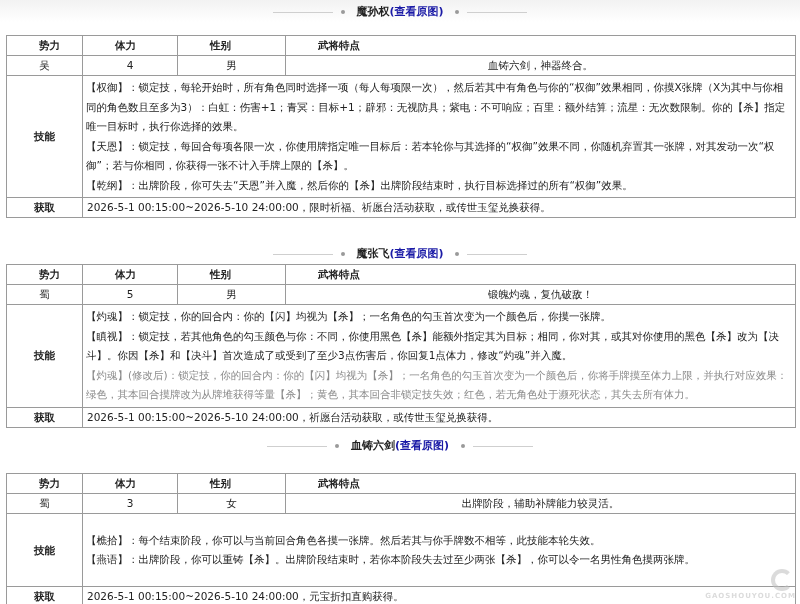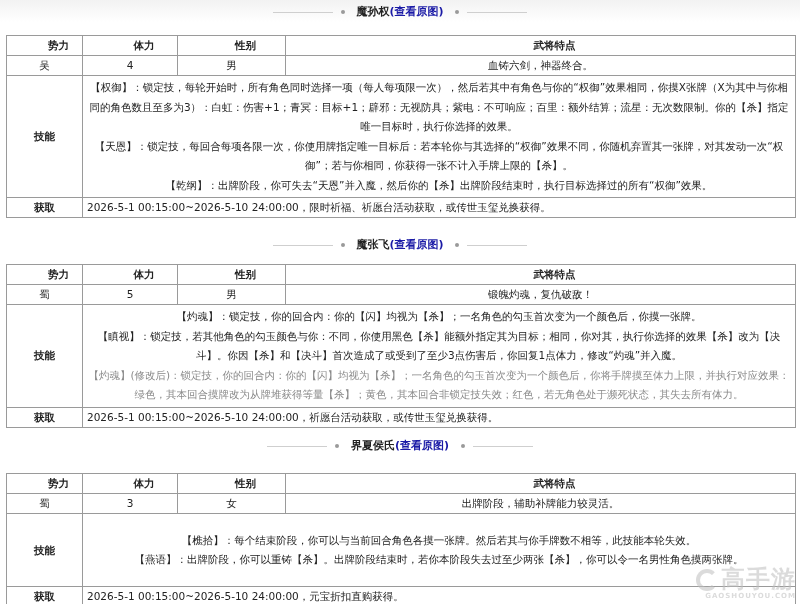--- a/index.html
+++ b/index.html
@@ -27,24 +27,24 @@
   }
   .section-title a { color: #1a1aa6; text-decoration: none; font-weight: bold; }
   table.gen {
     position: absolute; left: 6px; width: 790px;
     border-collapse: collapse; table-layout: fixed;
   }
   table.gen td {
     border: 1px solid #9a9a9a;
     padding: 0 4px; line-height: 19px; font-size: 10.5px;
   }
-  table.gen .hd td { font-weight: bold; text-align: center; height: 18px; padding-left: 32px; }
+  table.gen .hd td { font-weight: bold; text-align: left; height: 18px; padding-left: 32px; }
   table.gen .info td { text-align: center; height: 18px; }
   table.gen td.label { text-align: center; font-weight: bold; }
-  table.gen td.skills { text-align: center; padding: 2px 3px; }
+  table.gen td.skills { text-align: left; padding: 2px 3px; }
   .skill { display: block; line-height: 19.5px; }
   .skill.mod { color: #8a8a8a; }
   .watermark {
     position: absolute; right: 4px; bottom: 4px; width: 130px; height: 34px;
     color: rgba(190,190,190,0.55); font-weight: bold; font-size: 24px; letter-spacing: 1px;
     text-align: right; line-height: 26px; pointer-events: none;
   }
   .watermark .sub { display: block; font-size: 7px; line-height: 8px; letter-spacing: 1px; }
   .watermark .g {
     display: inline-block; width: 22px; height: 22px; border: 4px solid rgba(190,190,190,0.55);
@@ -89,21 +89,21 @@
       <span class="skill">【乾纲】：出牌阶段，你可失去“天恩”并入魔，然后你的【杀】出牌阶段结束时，执行目标选择过的所有“权御”效果。</span>
     </td>
   </tr>
   <tr>
     <td class="label">获取</td>
     <td colspan="3">2026-5-1 00:15:00~2026-5-10 24:00:00，限时祈福、祈愿台活动获取，或传世玉玺兑换获得。</td>
   </tr>
 </tbody>
   </table>
 
-<div class="section-title" style="top:237px;text-align:center;">
+<div class="section-title" style="top:246px;text-align:center;">
   <span class="line"></span><span class="dot"></span>
   <span>魔张飞</span><a href="#">(查看原图)</a>
   <span class="dot"></span><span class="line"></span>
 </div>
 <table class="gen" style="top:264px;">
   <colgroup>
       <col style="width:76px">
       <col style="width:95px">
       <col style="width:108px">
       <col>
@@ -118,34 +118,34 @@
   <tr class="info">
     <td>蜀</td>
     <td>5</td>
     <td>男</td>
     <td>锻魄灼魂，复仇破敌！</td>
   </tr>
   <tr>
     <td class="label">技能</td>
     <td class="skills" colspan="3" style="height:96px;">
       <span class="skill">【灼魂】：锁定技，你的回合内：你的【闪】均视为【杀】；一名角色的勾玉首次变为一个颜色后，你摸一张牌。</span>
-      <span class="skill">【瞋视】：锁定技，若其他角色的勾玉颜色与你：不同，你使用黑色【杀】能额外指定其为目标；相同，你对其，执行你选择的效果【杀】改为【决斗】。你因【杀】和【决斗】首次造成了或受到了至少3点伤害后，你回复1点体力，修改“灼魂”并入魔。</span>
+      <span class="skill">【瞋视】：锁定技，若其他角色的勾玉颜色与你：不同，你使用黑色【杀】能额外指定其为目标；相同，你对其，或其对你使用的黑色【杀】改为【决斗】。你因【杀】和【决斗】首次造成了或受到了至少3点伤害后，你回复1点体力，修改“灼魂”并入魔。</span>
       <span class="skill mod">【灼魂】(修改后)：锁定技，你的回合内：你的【闪】均视为【杀】；一名角色的勾玉首次变为一个颜色后，你将手牌摸至体力上限，并执行对应效果：绿色，其本回合摸牌改为从牌堆获得等量【杀】；黄色，其本回合非锁定技失效；红色，若无角色处于濒死状态，其失去所有体力。</span>
     </td>
   </tr>
   <tr>
     <td class="label">获取</td>
     <td colspan="3">2026-5-1 00:15:00~2026-5-10 24:00:00，祈愿台活动获取，或传世玉玺兑换获得。</td>
   </tr>
 </tbody>
   </table>
 
 <div class="section-title" style="top:438px;">
   <span class="line"></span><span class="dot"></span>
-  <span>界夏侯氏</span><a href="#">(查看原图)</a>
+  <span>血铸六剑</span><a href="#">(查看原图)</a>
   <span class="dot"></span><span class="line"></span>
 </div>
 <table class="gen" style="top:473px;">
   <colgroup>
       <col style="width:76px">
       <col style="width:95px">
       <col style="width:108px">
       <col>
     </colgroup>
   <tbody>
@@ -169,15 +169,15 @@
     </td>
   </tr>
   <tr>
     <td class="label">获取</td>
     <td colspan="3">2026-5-1 00:15:00~2026-5-10 24:00:00，元宝折扣直购获得。</td>
   </tr>
 </tbody>
   </table>
 
 <div class="watermark">
-  <span class="g"></span><span>高手游</span>
+  <span class="g"></span>
   <span class="sub">GAOSHOUYOU.COM</span>
 </div>
 
 </body></html>

